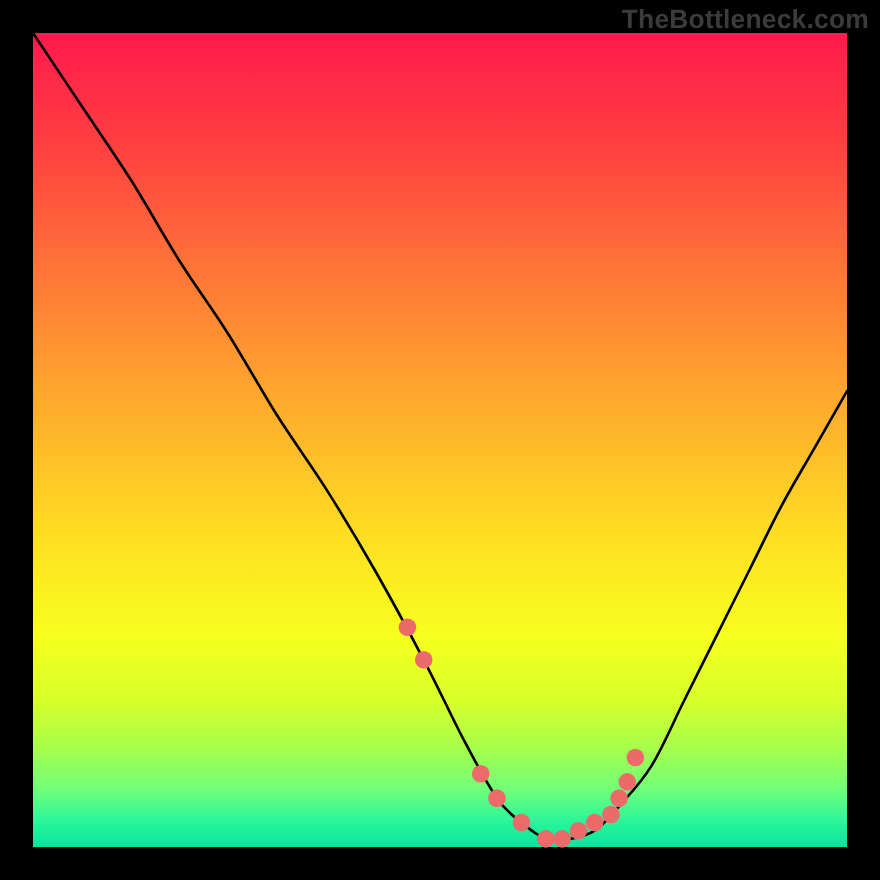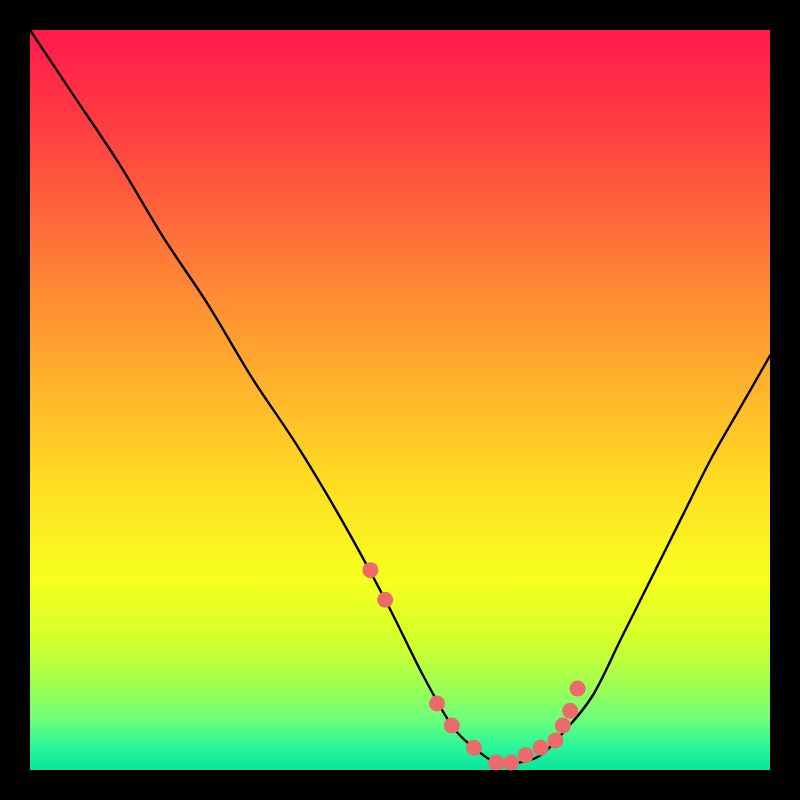--- a/index.html
+++ b/index.html
@@ -58,20 +58,21 @@
     top: 0;
     width: 740px;
     height: 740px;
     overflow: visible;
   }
 </style>
 </head>
 <body>
 
 <div class="frame">
+  <div class="watermark">TheBottleneck.com</div>
 
   <div class="plot">
     <svg class="curve" viewBox="0 0 740 740">
       <path id="curve-path" fill="none" stroke="#000" stroke-width="2.4" stroke-linecap="round" stroke-linejoin="round" d="M 0.0 0.0 C 7.4 11.1, 29.6 44.4, 44.4 66.6 C 59.2 88.8, 74.0 109.8, 88.8 133.2 C 103.6 156.6, 118.4 183.8, 133.2 207.2 C 148.0 230.6, 162.8 250.4, 177.6 273.8 C 192.4 297.2, 207.2 324.4, 222.0 347.8 C 236.8 371.2, 251.6 391.0, 266.4 414.4 C 281.2 437.8, 296.0 462.5, 310.8 488.4 C 325.6 514.3, 341.6 543.9, 355.2 569.8 C 368.8 595.7, 381.1 622.8, 392.2 643.8 C 403.3 664.8, 413.2 683.3, 421.8 695.6 C 430.4 707.9, 436.6 711.6, 444.0 717.8 C 451.4 724.0, 458.8 730.1, 466.2 732.6 C 473.6 735.1, 481.0 733.8, 488.4 732.6 C 495.8 731.4, 503.2 730.1, 510.6 725.2 C 518.0 720.3, 524.2 712.9, 532.8 703.0 C 541.4 693.1, 552.5 682.0, 562.4 666.0 C 572.3 650.0, 582.1 626.5, 592.0 606.8 C 601.9 587.1, 611.7 567.3, 621.6 547.6 C 631.5 527.9, 641.3 508.1, 651.2 488.4 C 661.1 468.7, 670.9 447.7, 680.8 429.2 C 690.7 410.7, 700.5 394.7, 710.4 377.4 C 720.3 360.1, 735.1 334.2, 740.0 325.6"></path>
       <g id="marker-group">
           <circle cx="340.4" cy="540.2" r="8" fill="#ec6a6a"></circle>
           <circle cx="355.2" cy="569.8" r="8" fill="#ec6a6a"></circle>
           <circle cx="407.0" cy="673.4" r="8" fill="#ec6a6a"></circle>
           <circle cx="421.8" cy="695.6" r="8" fill="#ec6a6a"></circle>
           <circle cx="444.0" cy="717.8" r="8" fill="#ec6a6a"></circle>

